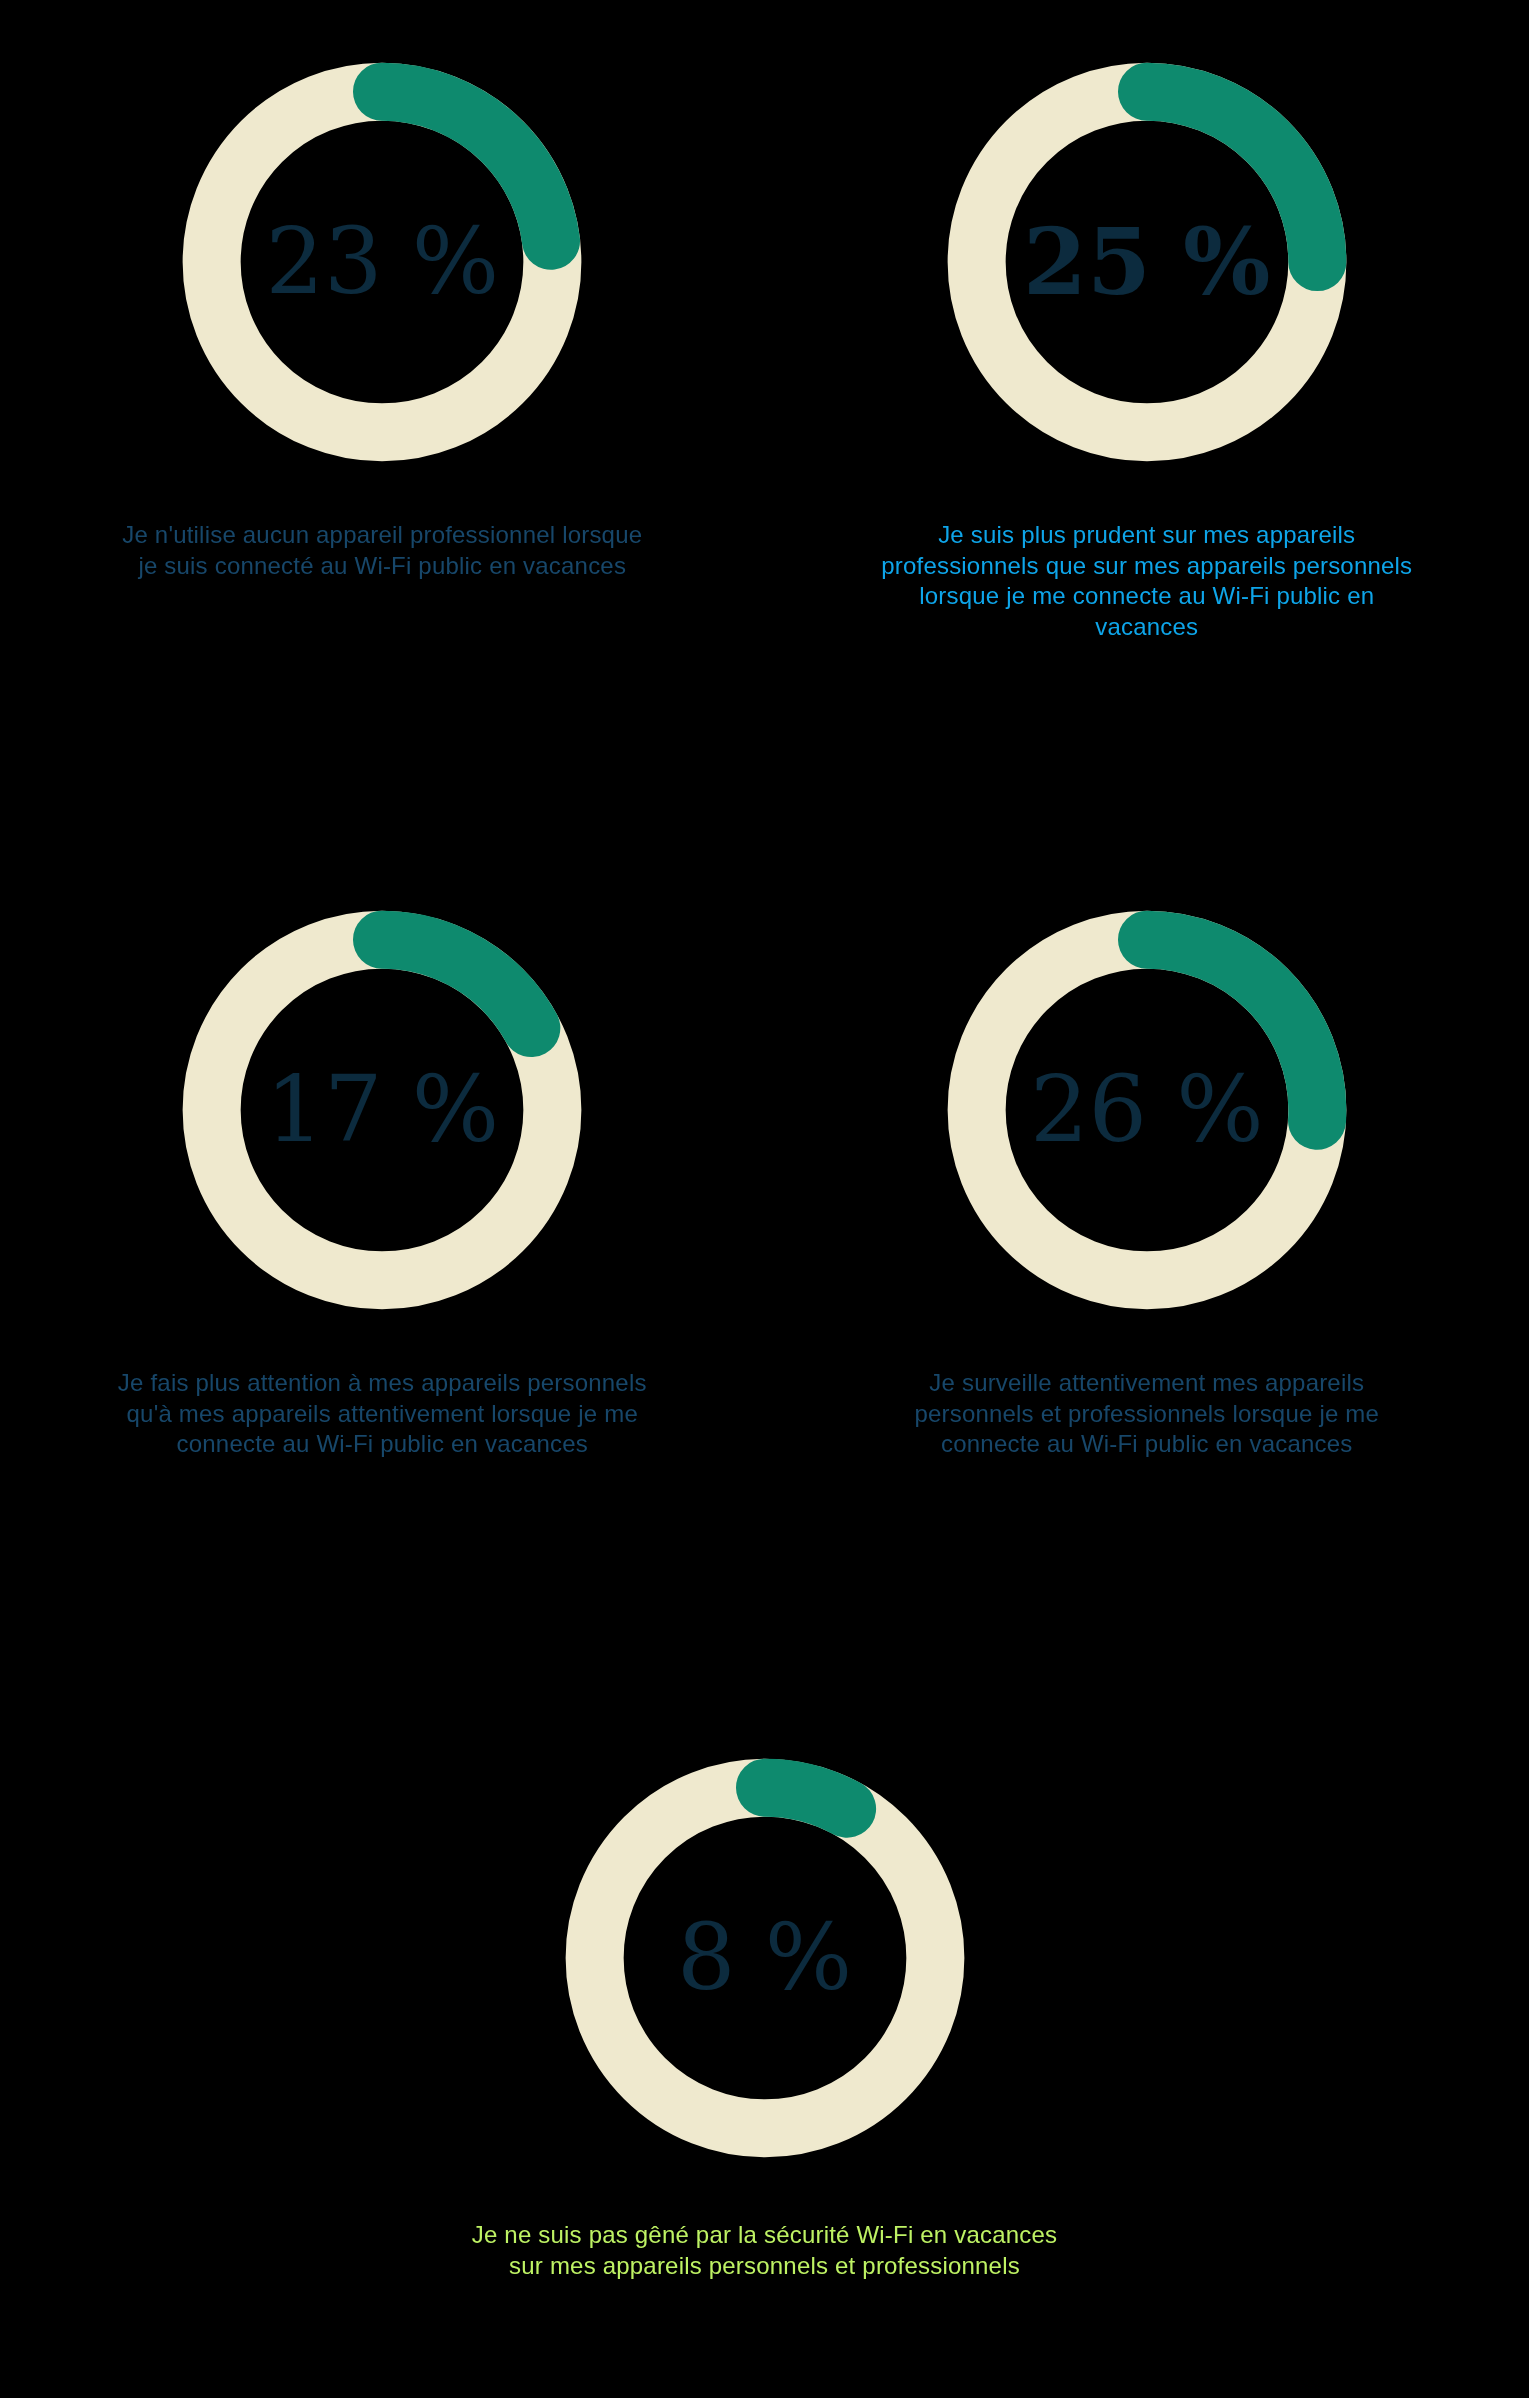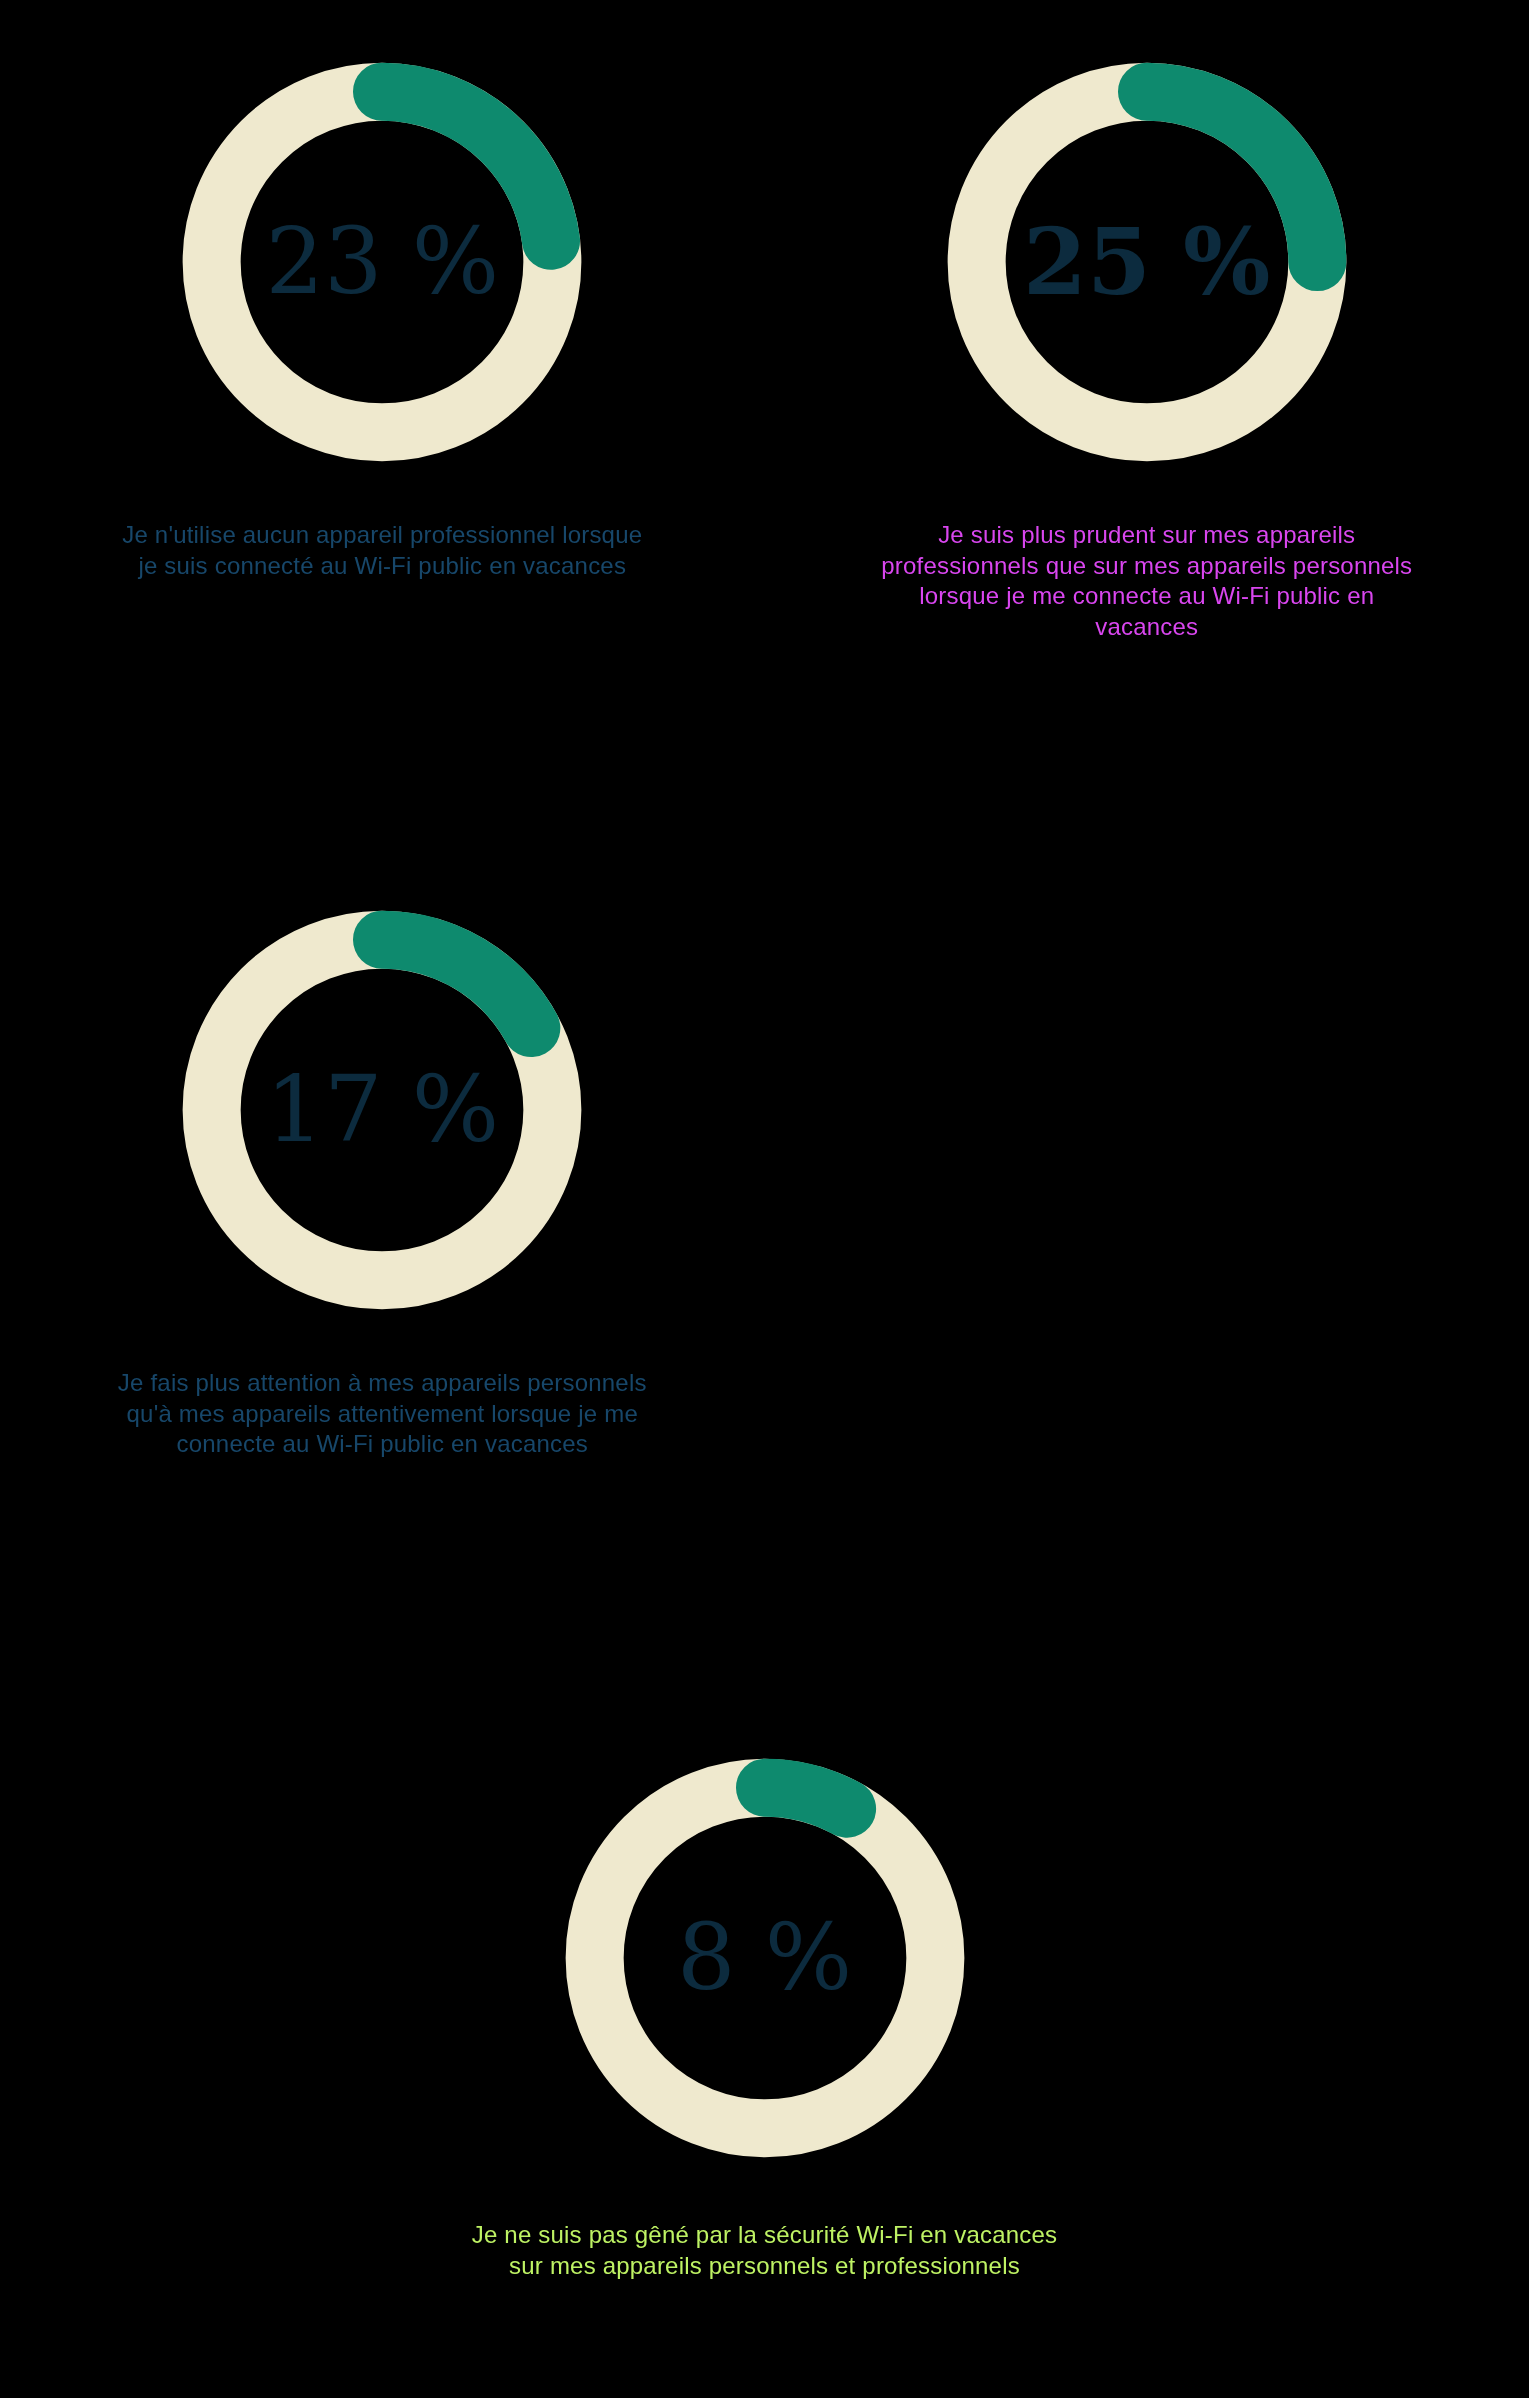--- a/index.html
+++ b/index.html
@@ -112,34 +112,44 @@
     </div>
 
     <div class="cell row1">
       <div class="donut-wrap">
         <svg class="donut-svg" viewBox="0 0 500 500">
           <circle class="track" cx="250" cy="250" r="182" fill="none" stroke="#EFE9CE" stroke-width="62"></circle>
           <circle class="arc" cx="250" cy="250" r="182" fill="none" stroke="#0E8A6E" stroke-width="62" stroke-linecap="round" transform="rotate(-90 250 250)" stroke-dasharray="285.88493147667117 1143.5397259066847"></circle>
         </svg>
         <div class="donut-value" style="color: rgb(12, 43, 62); font-weight: bold;">25 %</div>
       </div>
-      <div class="caption" style="color: #d946ef;">Je suis plus prudent sur mes appareils professionnels que sur mes appareils personnels lorsque je me connecte au Wi-Fi public en vacances</div>
+      <div class="caption" style="color: #0ea5e9;">Je suis plus prudent sur mes appareils professionnels que sur mes appareils personnels lorsque je me connecte au Wi-Fi public en vacances</div>
     </div>
 
     <div class="cell row2">
       <div class="donut-wrap">
         <svg class="donut-svg" viewBox="0 0 500 500">
           <circle class="track" cx="250" cy="250" r="182" fill="none" stroke="#EFE9CE" stroke-width="62"></circle>
           <circle class="arc" cx="250" cy="250" r="182" fill="none" stroke="#0E8A6E" stroke-width="62" stroke-linecap="round" transform="rotate(-90 250 250)" stroke-dasharray="194.4017534041364 1143.5397259066847"></circle>
         </svg>
         <div class="donut-value" style="color: rgb(12, 43, 62);">17 %</div>
       </div>
       <div class="caption" style="color: rgb(23, 71, 106);">Je fais plus attention à mes appareils personnels qu'à mes appareils attentivement lorsque je me connecte au Wi-Fi public en vacances</div>
     </div>
 
+    <div class="cell row2">
+      <div class="donut-wrap">
+        <svg class="donut-svg" viewBox="0 0 500 500">
+          <circle class="track" cx="250" cy="250" r="182" fill="none" stroke="#EFE9CE" stroke-width="62"></circle>
+          <circle class="arc" cx="250" cy="250" r="182" fill="none" stroke="#0E8A6E" stroke-width="62" stroke-linecap="round" transform="rotate(-90 250 250)" stroke-dasharray="297.32032873573803 1143.5397259066847"></circle>
+        </svg>
+        <div class="donut-value" style="color: rgb(12, 43, 62);">26 %</div>
+      </div>
+      <div class="caption" style="color: rgb(23, 71, 106);">Je surveille attentivement mes appareils personnels et professionnels lorsque je me connecte au Wi-Fi public en vacances</div>
+    </div>
 
     <div class="cell full">
       <div class="donut-wrap">
         <svg class="donut-svg" viewBox="0 0 500 500">
           <circle class="track" cx="250" cy="250" r="182" fill="none" stroke="#EFE9CE" stroke-width="62"></circle>
           <circle class="arc" cx="250" cy="250" r="182" fill="none" stroke="#0E8A6E" stroke-width="62" stroke-linecap="round" transform="rotate(-90 250 250)" stroke-dasharray="91.48317807253477 1143.5397259066847"></circle>
         </svg>
         <div class="donut-value" style="color: rgb(12, 43, 62);">8 %</div>
       </div>
       <div class="caption" style="color: #bef264;">Je ne suis pas gêné par la sécurité Wi-Fi en vacances sur mes appareils personnels et professionnels</div>

